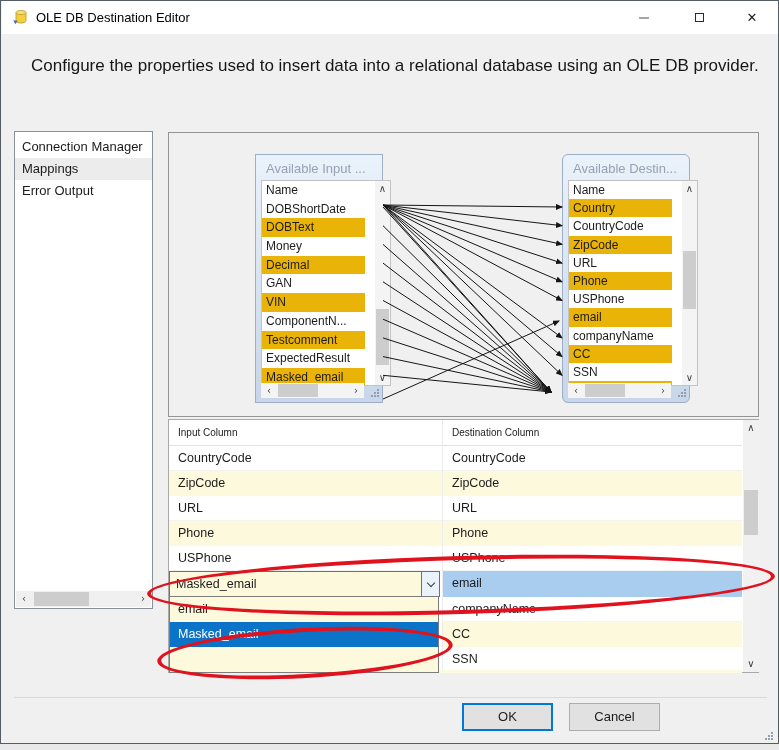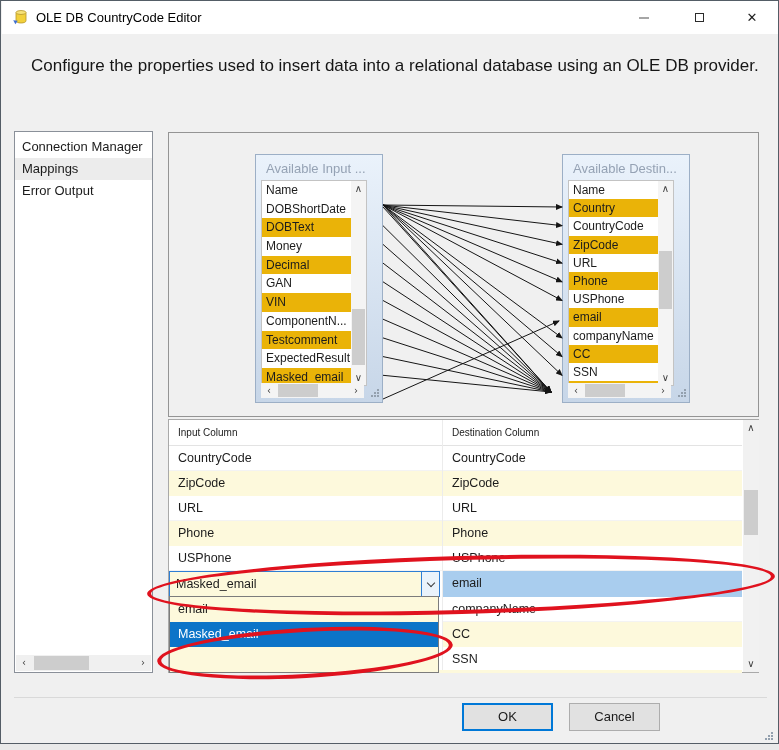--- a/index.html
+++ b/index.html
@@ -7,36 +7,36 @@
   .abs { position:absolute; }
   .dialog { position:absolute; left:0; top:0; width:779px; height:744px; background:#f0f0f0; border:1px solid #545d66; overflow:hidden; }
   .titlebar { position:absolute; left:1px; top:0; width:776px; height:33px; background:#ffffff; }
   .title { position:absolute; left:34px; top:9px; font-size:13px; color:#000; white-space:nowrap; }
   .winbtn { position:absolute; top:0; width:34px; height:33px; display:flex; align-items:center; justify-content:center; }
   .min-glyph { width:10px; height:2px; background:#a6a6a6; }
   .max-glyph { width:9px; height:9px; border:1px solid #2b2b2b; }
   .close-glyph { font-size:13px; color:#1d1d1d; }
   .desc { position:absolute; left:30px; top:55px; font-size:17px; color:#161616; }
 
-  .sidebar { position:absolute; left:13px; top:130px; width:139px; height:542px; background:#ffffff; border:1px solid #8a9099; }
+  .sidebar { position:absolute; left:13px; top:130px; width:139px; height:478px; background:#ffffff; border:1px solid #8a9099; }
   .side-item { position:relative; height:22px; line-height:22px; padding-left:7px; font-size:13px; color:#1b1b1b; white-space:nowrap; overflow:hidden; }
   .side-item.sel { background:#ececec; }
   .sidebar .hscroll { position:absolute; left:1px; right:1px; bottom:1px; height:16px; background:#f0f0f0; }
 
   .hscroll .arr, .vscroll .arr { position:absolute; width:16px; height:16px; text-align:center; line-height:15px; font-size:10px; color:#3f3f3f; font-family:"DejaVu Sans", sans-serif; }
   .thumb { position:absolute; background:#cdcdcd; }
 
   .panel { position:absolute; left:167px; width:591px; }
   .map-panel { top:131px; height:285px; background:#f0f0f0; border:1px solid #949494; }
   .lines-svg { position:absolute; left:0; top:0; z-index:2; }
 
   .lbox { position:absolute; top:21px; width:128px; height:249px; border:1px solid #9cafc6;
           background:linear-gradient(#eaf2fb, #c7d6e8); z-index:1; }
   .lbox-title { position:absolute; left:10px; top:6px; width:112px; font-size:13px; color:#95a2b4; white-space:nowrap; overflow:hidden; }
-  .list { position:absolute; left:5px; top:25px; width:106px; height:206px; background:#fff; border:1px solid #c3c3c3; overflow:hidden; }
+  .list { position:absolute; left:5px; top:25px; width:130px; height:206px; background:#fff; border:1px solid #c3c3c3; overflow:hidden; }
   .li { position:relative; width:103px; height:18.7px; line-height:18.7px; font-size:12px; color:#1c1c1c; padding-left:4px; white-space:nowrap; overflow:hidden; background:#fff; }
   .li.y { background:#eab308; }
   .li.sliver { height:5px; }
   .vscroll { position:absolute; right:0; top:0; bottom:0; width:15px; background:#f4f4f4; }
   .vscroll .arr { width:15px; height:15px; }
   .lbox .hscroll { position:absolute; left:5px; bottom:4px; width:103px; height:15px; background:#f4f4f4; }
   .grip { position:absolute; width:2px; height:2px; background:#93a0ae;
           box-shadow:-3px 0 #93a0ae, -6px 0 #93a0ae, 0 -3px #93a0ae, -3px -3px #93a0ae, 0 -6px #93a0ae; }
 
   .grid-panel { top:418px; height:254px; background:#ffffff; border:1px solid #a9a9a9; }
@@ -69,21 +69,21 @@
 <body>
 
 <div class="dialog">
 
   <div class="titlebar">
     <svg class="abs" style="left:10px; top:8px;" width="18" height="18" viewBox="0 0 18 18">
       <path d="M4 3.5 v8.2 c0 1.5 2.2 2.3 5 2.3 s5 -.8 5 -2.3 v-8.2" fill="#f2d03c" stroke="#b5952a" stroke-width="0.8"></path>
       <ellipse cx="9" cy="3.5" rx="5" ry="2" fill="#f7e27a" stroke="#b5952a" stroke-width="0.8"></ellipse>
       <path d="M1.2 11.2 l4.6 .6 -2.4 3.4 z" fill="#3f6fd1"></path>
     </svg>
-    <span class="title">OLE DB CountryCode Editor</span>
+    <span class="title">OLE DB Destination Editor</span>
     <div class="winbtn" style="left:625px;">
         <div class="min-glyph"></div>
       </div>
     <div class="winbtn" style="left:680px;">
         <div class="max-glyph"></div>
       </div>
     <div class="winbtn" style="left:733px;">
         <span class="close-glyph">✕</span>
       </div>
   </div>
@@ -126,21 +126,21 @@
         </div>
       </div>
       <div class="hscroll">
         <span class="arr" style="left:0;">‹</span>
         <div class="thumb" style="left:17px; top:1px; width:40px; height:13px;"></div>
         <span class="arr" style="right:0;">›</span>
       </div>
       <div class="grip" style="right:3px; bottom:5px;"></div>
     </div>
 
-    <div class="lbox" style="left:393px;">
+    <div class="lbox" style="left:393px;border-radius:6px;">
       <div class="lbox-title">Available Destin...</div>
       <div class="list">
         <div class="li" style="height:18.2px; line-height:18.2px;">Name</div>
         <div class="li y" style="height:18.2px; line-height:18.2px;">Country</div>
         <div class="li" style="height:18.2px; line-height:18.2px;">CountryCode</div>
         <div class="li y" style="height:18.2px; line-height:18.2px;">ZipCode</div>
         <div class="li" style="height:18.2px; line-height:18.2px;">URL</div>
         <div class="li y" style="height:18.2px; line-height:18.2px;">Phone</div>
         <div class="li" style="height:18.2px; line-height:18.2px;">USPhone</div>
         <div class="li y" style="height:18.2px; line-height:18.2px;">email</div>

